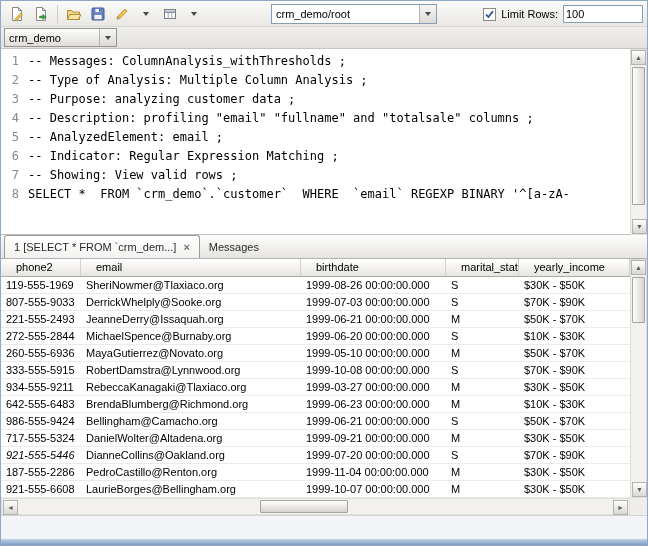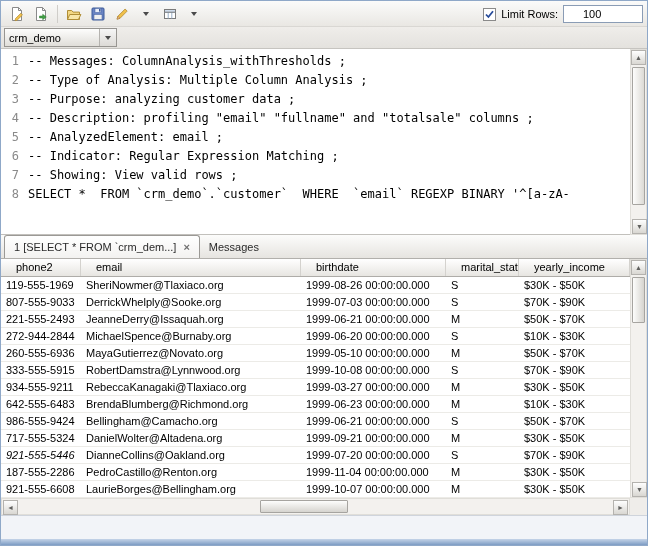--- a/index.html
+++ b/index.html
@@ -17,21 +17,21 @@
   .conn-combo { position: absolute; left: 270px; top: 3px; width: 166px; height: 20px;
     background: #fff; border: 1px solid #8a9cb5; display: flex; align-items: center; }
   .combo-text { flex: 1; padding-left: 4px; overflow: hidden; white-space: nowrap; }
   .combo-btn { width: 17px; height: 100%; display: flex; align-items: center; justify-content: center;
     background: linear-gradient(#f6f6f6, #dcdad6); border-left: 1px solid #b5b3af; flex: none; }
 
   .limit-group { position: absolute; right: 4px; top: 4px; display: flex; align-items: center; gap: 5px; }
   .checkbox { width: 13px; height: 13px; background: #fff; border: 1px solid #8a8a8a;
     display: flex; align-items: center; justify-content: center; flex: none; }
   .limit-input { width: 80px; height: 18px; border: 1px solid #8a9cb5; font-family: "Liberation Sans", sans-serif;
-    font-size: 11px; padding: 0 19px; }
+    font-size: 11px; padding: 0 2px; }
 
   .toolbar2 { position: absolute; left: 0; top: 26px; right: 0; height: 22px;
     background: linear-gradient(#efedea, #e4e2de); border-bottom: 1px solid #c6c4c0; }
   .db-combo { position: absolute; left: 3px; top: 1px; width: 113px; height: 19px;
     background: linear-gradient(#fdfdfc, #e0ded9); border: 1px solid #979591; display: flex; align-items: center; }
 
   
   .editor { position: absolute; left: 0; top: 48px; right: 0; height: 186px; background: #fff; border-bottom: 1px solid #c2c0bc; }
   .editor-lines { position: absolute; left: 0; top: 3px; right: 18px; bottom: 0; overflow: hidden; }
   .code-line { display: flex; height: 19px; line-height: 19px; font-family: "DejaVu Sans Mono", monospace; font-size: 12px; white-space: pre; }
@@ -143,20 +143,26 @@
           <path d="M2.5 6.2h11 M6.2 3.5v9 M9.8 3.5v9" stroke="#9ab0c8" fill="none"></path>
           <rect x="2.5" y="3.5" width="11" height="2.7" fill="#cfdcec" stroke="#7a7a7a"></rect>
         </svg>
       </span>
     </div>
     <div class="tb-btn">
       <span class="caret"></span>
     </div>
   </div>
 
+  <div class="conn-combo">
+    <span class="combo-text">crm_demo/root</span>
+    <span class="combo-btn">
+      <span class="caret"></span>
+    </span>
+  </div>
 
   <div class="limit-group">
     <span class="checkbox" aria-checked="true">
       <svg width="9" height="9" viewBox="0 0 9 9">
         <path d="M1 4.5l2.4 2.5L8 1.3" stroke="#274b9a" stroke-width="1.8" fill="none"></path>
       </svg>
     </span>
     <span>Limit Rows:</span>
     <input class="limit-input" type="text" value="100" style="">
   </div>
@@ -222,21 +228,21 @@
         <div class="tcell" style="width: 111px;">$70K - $90K</div>
       </div>
       <div class="trow">
         <div class="tcell" style="width: 80px;">221-555-2493</div>
         <div class="tcell" style="width: 220px;">JeanneDerry@Issaquah.org</div>
         <div class="tcell" style="width: 145px;">1999-06-21 00:00:00.000</div>
         <div class="tcell" style="width: 73px;">M</div>
         <div class="tcell" style="width: 111px;">$50K - $70K</div>
       </div>
       <div class="trow">
-        <div class="tcell" style="width: 80px;">272-944-2844</div>
+        <div class="tcell" style="width: 80px;">272-555-2844</div>
         <div class="tcell" style="width: 220px;">MichaelSpence@Burnaby.org</div>
         <div class="tcell" style="width: 145px;">1999-06-20 00:00:00.000</div>
         <div class="tcell" style="width: 73px;">S</div>
         <div class="tcell" style="width: 111px;">$10K - $30K</div>
       </div>
       <div class="trow">
         <div class="tcell" style="width: 80px;">260-555-6936</div>
         <div class="tcell" style="width: 220px;">MayaGutierrez@Novato.org</div>
         <div class="tcell" style="width: 145px;">1999-05-10 00:00:00.000</div>
         <div class="tcell" style="width: 73px;">M</div>

